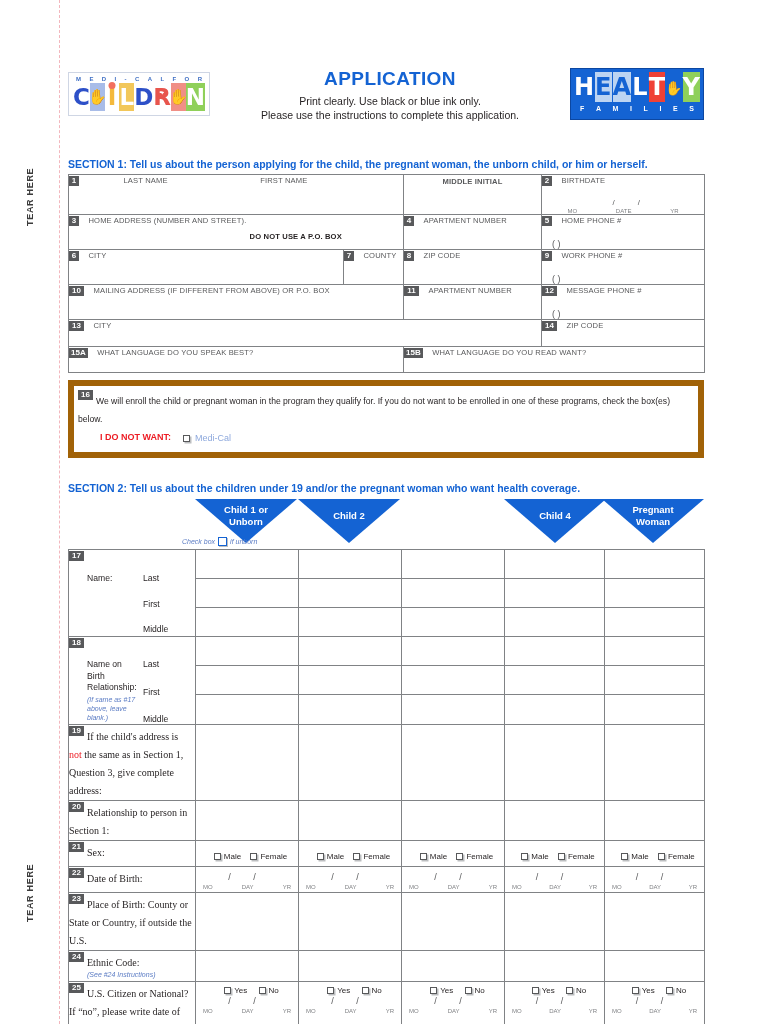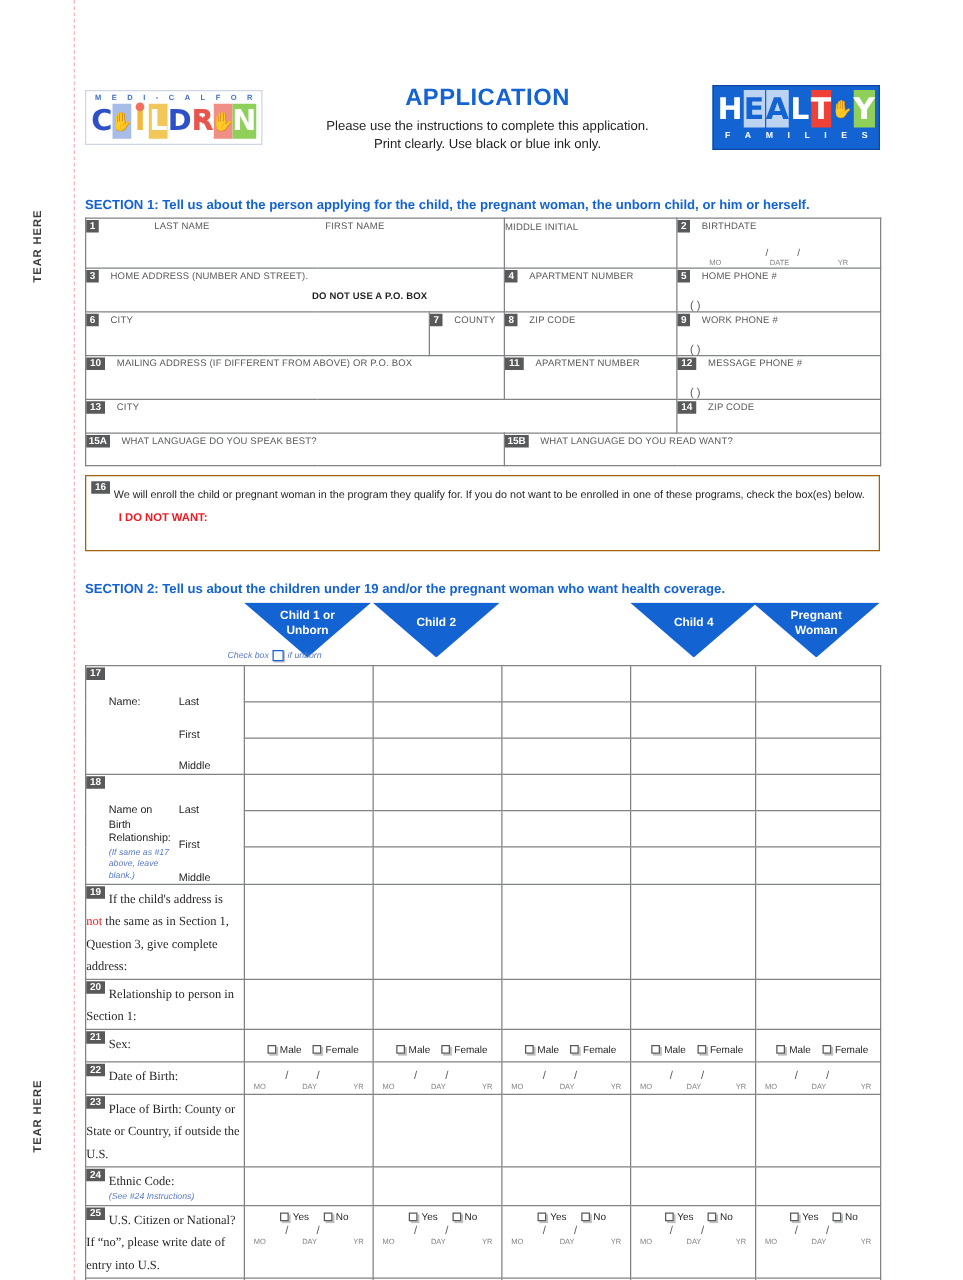--- a/index.html
+++ b/index.html
@@ -96,29 +96,29 @@
     vertical-align:top; margin:0;
   }
   .qnum.wide { min-width:15px; }
 
   .cell { padding:1px 0 0 0; height:100%; }
   .lbl {
     font-size:7.6px; color:#58595b; letter-spacing:.15px;
     display:inline-block; padding-left:5px; vertical-align:top; line-height:10px;
   }
   .lbl.b { font-weight:bold; color:#231f20;margin-top:16px; }
-  .lbl.ctr { display:block; padding-left:0; }
+  .lbl.ctr { display:block; text-align:center; padding-left:0;font-weight:bold; }
 
   
   .dateline { font-size:8px; color:#58595b; text-align:center; margin-top:4px; letter-spacing:2px;}
   .dateparts { display:flex; justify-content:space-around; font-size:6px; color:#808285; margin-top:1px; padding:0 6px;}
   .paren { font-size:9px; color:#58595b; padding-left:10px; margin-top:5px; display:block;}
 
   
-  .q16 { border:1px solid #a16207; margin-top:7px; padding:4px 6px 21px 4px; }
+  .q16 { border:6px solid #a16207; margin-top:7px; padding:4px 6px 6px 4px; }
   .q16 .body { font-size:8.6px; line-height:12px; color:#231f20; padding-left:3px; display:inline; }
   .q16-row { display:flex; align-items:flex-start; margin-top:5px; }
   .idnw { color:#ed1c24; font-size:9px; font-weight:bold; width:105px; padding-left:22px; padding-top:1px;}
   .q16-opts { font-size:9px; line-height:15px; }
   .cb {
     display:inline-block; width:7px; height:7px;
     border:1px solid #58595b; background:#fff;
     box-shadow:1.5px 1.5px 0 0 #bcbec0;
     margin-right:5px; vertical-align:-1px;
   }
@@ -206,22 +206,22 @@
         <div class="mcc-l red">R<span class="mcc-heart">❤</span></div>
         <div class="mcc-l bgred">
           <span class="mcc-hand">✋</span>
         </div>
         <div class="mcc-l bggreen">N</div>
       </div>
     </div>
 
     <div class="title-block">
       <div class="app-title">APPLICATION</div>
+      <div class="app-sub">Print clearly. Use black or blue ink only.</div>
       <div class="app-sub">Please use the instructions to complete this application.</div>
-      <div class="app-sub">Print clearly. Use black or blue ink only.</div>
     </div>
 
     <div class="hf-logo">
       <div class="hf-word">
         <div class="hf-l">H</div>
         <div class="hf-l sky">E</div>
         <div class="hf-l sky">A</div>
         <div class="hf-l">L</div>
         <div class="hf-l red">T</div>
         <div class="hf-l">
@@ -384,20 +384,23 @@
       </td>
     </tr>
   </tbody>
     </table>
 
   <div class="q16">
     <span class="qnum wide">16</span><span class="body">We will enroll the child or pregnant woman in the program they qualify for. If you do not want to be enrolled in one of these programs, check the box(es) below.</span>
     <div class="q16-row">
       <div class="idnw">I DO NOT WANT:</div>
       <div class="q16-opts">
+        <div>
+          <span class="cb"></span><span class="mc-blue">Medi-Cal</span>
+        </div>
       </div>
     </div>
   </div>
 
   <div class="sec-head">SECTION 2: Tell us about the children under 19 and/or the pregnant woman who want health coverage.</div>
 
   <div class="banners">
     <div class="tri" style="left:127px; width:102px">
       <div class="shape"></div>
       <div class="txt">

